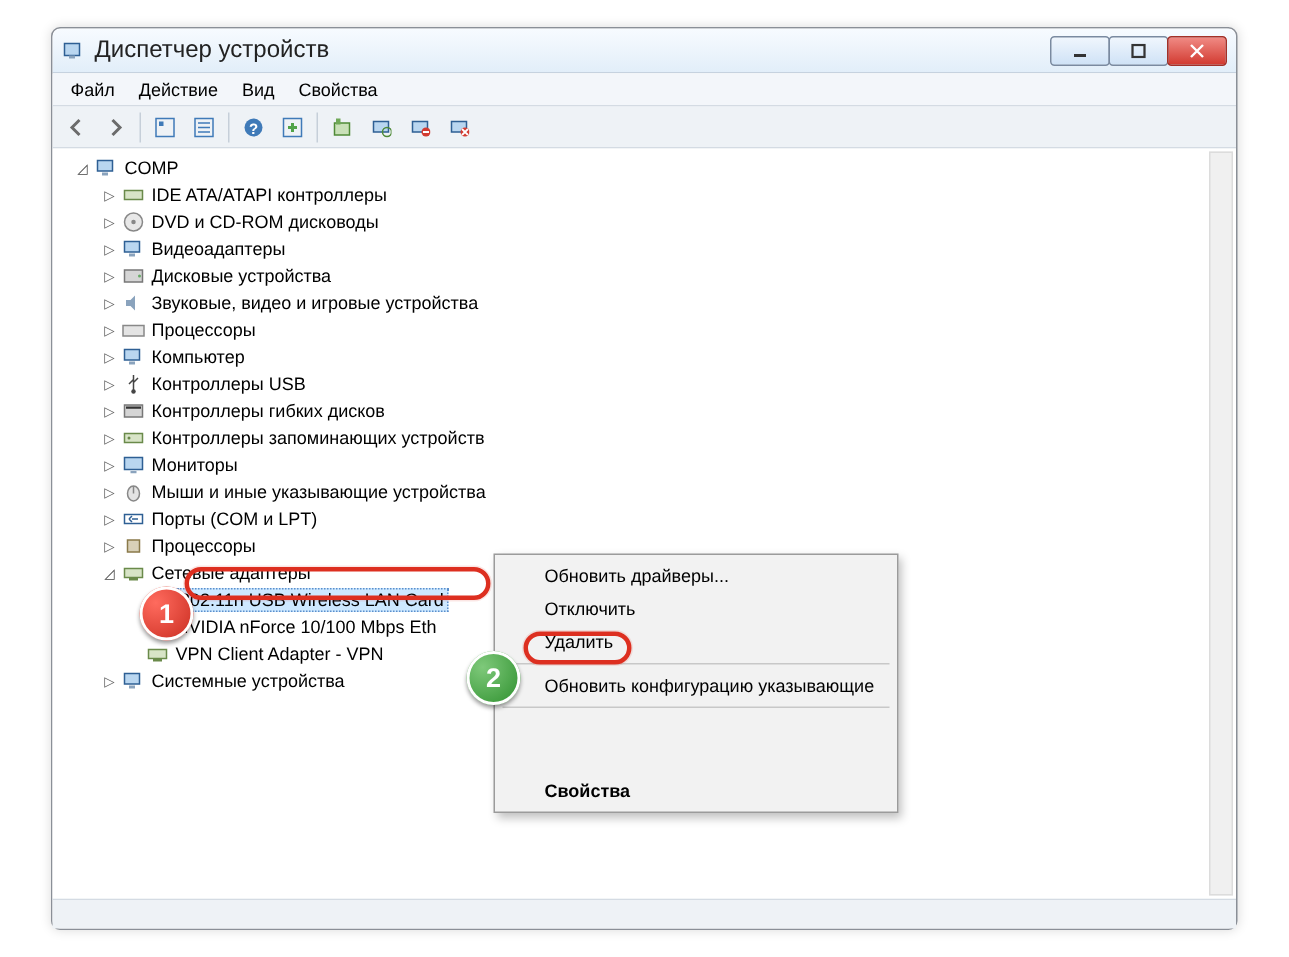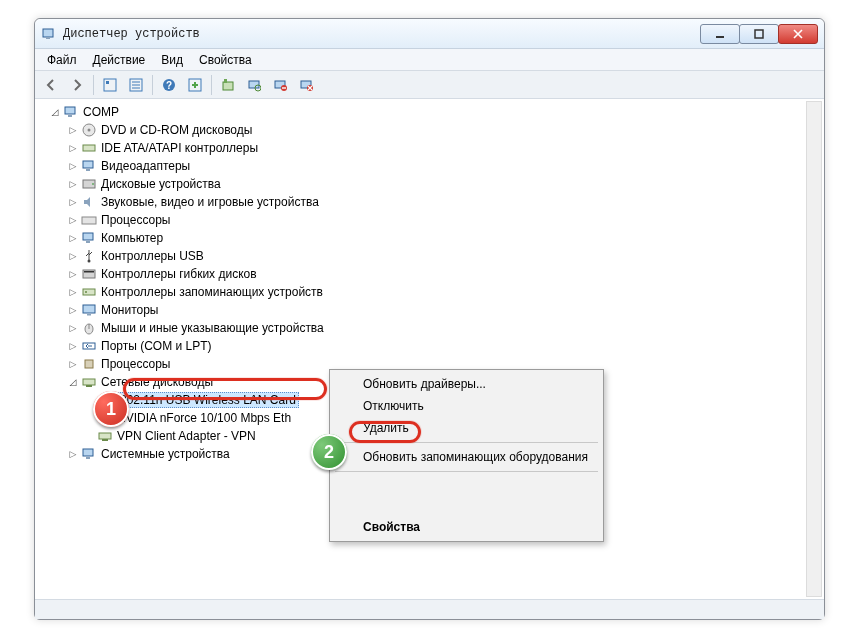--- a/index.html
+++ b/index.html
@@ -35,22 +35,21 @@
       border-radius: 6px 6px 0 0;
     }
     .titlebar .title-icon {
       width: 16px; height: 16px;
       margin-right: 6px;
       display: inline-flex; align-items: center; justify-content: center;
     }
     .titlebar .title-text {
       flex: 1;
       color: #222;
-      font-size: 12px;
-      font-family: Liberation Mono, monospace;
+      font-size: 16px;
     }
     .window-controls { display: flex; gap: 0; }
     .wc-btn {
       width: 40px; height: 20px;
       border: 1px solid #7a8aa0;
       background: linear-gradient(#f0f6fd, #cfe2f6);
       border-radius: 3px;
       margin-left: -1px;
       display: flex; align-items: center; justify-content: center;
       color: #333;
@@ -296,43 +295,43 @@
               </svg>
             </span>
           <span class="node-label">COMP</span>
         </div>
         <ul id="categories">
             <li>
               <div class="tree-row">
                 <span class="expander"></span>
                 <span class="node-icon">
                   <svg width="16" height="16">
+                    <rect x="2" y="5" width="12" height="6" fill="#d8e4c7" stroke="#6a8a4a"></rect>
+                  </svg>
+                </span>
+                <span class="node-label">IDE ATA/ATAPI контроллеры</span>
+              </div>
+            </li>
+            <li>
+              <div class="tree-row">
+                <span class="expander"></span>
+                <span class="node-icon">
+                  <svg width="16" height="16">
                     <circle cx="8" cy="8" r="6" fill="#e8e8e8" stroke="#888"></circle>
                     <circle cx="8" cy="8" r="1.5" fill="#888"></circle>
                   </svg>
                 </span>
                 <span class="node-label">DVD и CD-ROM дисководы</span>
               </div>
             </li>
             <li>
               <div class="tree-row">
                 <span class="expander"></span>
                 <span class="node-icon">
                   <svg width="16" height="16">
-                    <rect x="2" y="5" width="12" height="6" fill="#d8e4c7" stroke="#6a8a4a"></rect>
-                  </svg>
-                </span>
-                <span class="node-label">IDE ATA/ATAPI контроллеры</span>
-              </div>
-            </li>
-            <li>
-              <div class="tree-row">
-                <span class="expander"></span>
-                <span class="node-icon">
-                  <svg width="16" height="16">
                     <rect x="2" y="3" width="10" height="7" fill="#b9d6f0" stroke="#2e5f94"></rect>
                     <rect x="5" y="11" width="4" height="2" fill="#8aa3bd"></rect>
                   </svg>
                 </span>
                 <span class="node-label">Видеоадаптеры</span>
               </div>
             </li>
             <li>
               <div class="tree-row">
                 <span class="expander"></span>
@@ -464,21 +463,21 @@
             </li>
             <li>
               <div class="tree-row">
                 <span class="expander open"></span>
                 <span class="node-icon">
                   <svg width="16" height="16">
                     <rect x="2" y="5" width="12" height="6" fill="#d8e4c7" stroke="#6a8a4a"></rect>
                     <rect x="5" y="11" width="6" height="2" fill="#6a8a4a"></rect>
                   </svg>
                 </span>
-                <span class="node-label">Сетевые дисководы</span>
+                <span class="node-label">Сетевые адаптеры</span>
               </div>
               <ul>
                 <li>
                   <div class="tree-row device-selected">
                     <span style="width:12px;display:inline-block"></span>
                     <span class="node-icon">
                       <svg width="16" height="16">
                         <rect x="2" y="5" width="12" height="6" fill="#d8e4c7" stroke="#6a8a4a"></rect>
                         <rect x="5" y="11" width="6" height="2" fill="#6a8a4a"></rect>
                       </svg>
@@ -528,21 +527,21 @@
       </li>
     </ul>
 
     <div class="selected-highlight" style="left:88px; top:279px; width:204px; height:22px;"></div>
 
     <div class="context-menu" style="left:294px; top:270px;">
       <div class="cm-item">Обновить драйверы...</div>
       <div class="cm-item">Отключить</div>
       <div class="cm-item">Удалить</div>
       <div class="cm-sep"></div>
-      <div class="cm-item">Обновить запоминающих оборудования</div>
+      <div class="cm-item">Обновить конфигурацию указывающие</div>
       <div class="cm-sep"></div>
       <div class="cm-item cm-bold">Свойства</div>
     </div>
     <div class="selected-highlight" style="left:314px; top:322px; width:72px; height:22px;"></div>
 
     <div class="num-badge badge-1" style="left:58px; top:292px;">
         <span>1</span>
       </div>
     <div class="num-badge badge-2" style="left:276px; top:335px;">
         <span>2</span>

